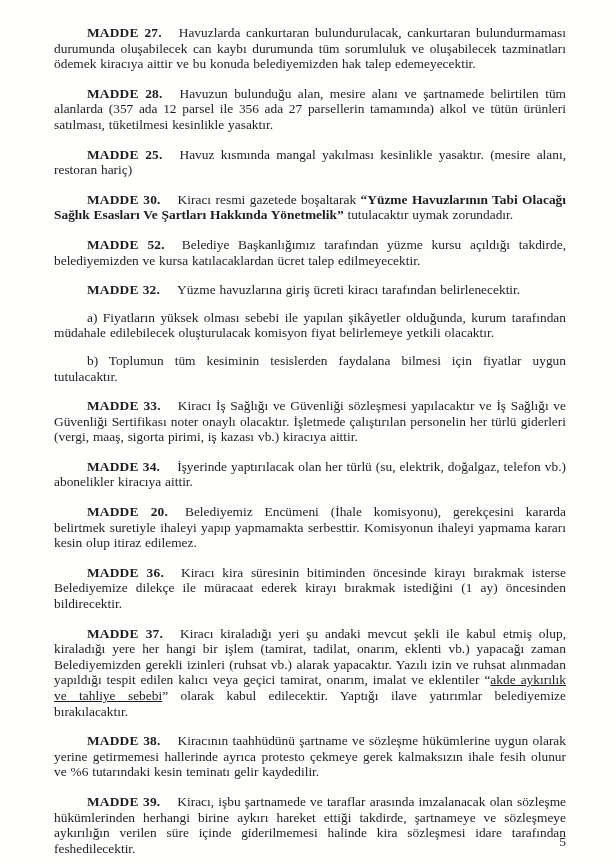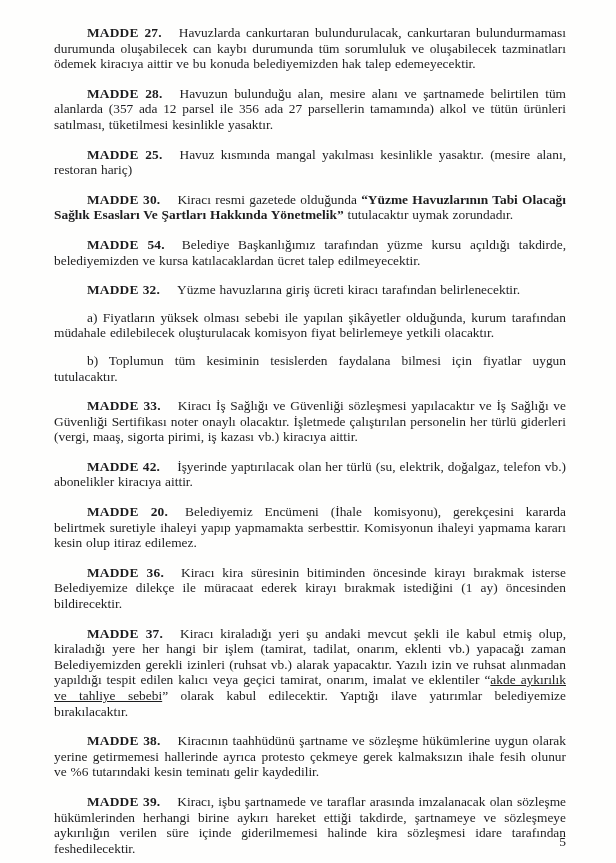--- a/index.html
+++ b/index.html
@@ -52,27 +52,27 @@
   }
 </style>
 </head>
 <body>
 
 <div class="page">
   <div>
       <p class="para"><span class="madde-label">MADDE 27.</span><span class="tab"></span><span>Havuzlarda cankurtaran bulundurulacak, cankurtaran bulundurmaması durumunda oluşabilecek can kaybı durumunda tüm sorumluluk ve oluşabilecek tazminatları ödemek kiracıya aittir ve bu konuda belediyemizden hak talep edemeyecektir.</span></p>
       <p class="para"><span class="madde-label">MADDE 28.</span><span class="tab"></span><span>Havuzun bulunduğu alan, mesire alanı ve şartnamede belirtilen tüm alanlarda (357 ada 12 parsel ile 356 ada 27 parsellerin tamamında) alkol ve tütün ürünleri satılması, tüketilmesi kesinlikle yasaktır.</span></p>
       <p class="para"><span class="madde-label">MADDE 25.</span><span class="tab"></span><span>Havuz kısmında mangal yakılması kesinlikle yasaktır. (mesire alanı, restoran hariç)</span></p>
-      <p class="para"><span class="madde-label">MADDE 30.</span><span class="tab"></span><span>Kiracı resmi gazetede olduğunda </span><span class="bold">“Yüzme Havuzlarının Tabi Olacağı Sağlık Esasları Ve Şartları Hakkında Yönetmelik”</span><span> tutulacaktır uymak zorundadır.</span></p>
-      <p class="para"><span class="madde-label">MADDE 54.</span><span class="tab"></span><span>Belediye Başkanlığımız tarafından yüzme kursu açıldığı takdirde, belediyemizden ve kursa katılacaklardan ücret talep edilmeyecektir.</span></p>
+      <p class="para"><span class="madde-label">MADDE 30.</span><span class="tab"></span><span>Kiracı resmi gazetede boşaltarak </span><span class="bold">“Yüzme Havuzlarının Tabi Olacağı Sağlık Esasları Ve Şartları Hakkında Yönetmelik”</span><span> tutulacaktır uymak zorundadır.</span></p>
+      <p class="para"><span class="madde-label">MADDE 52.</span><span class="tab"></span><span>Belediye Başkanlığımız tarafından yüzme kursu açıldığı takdirde, belediyemizden ve kursa katılacaklardan ücret talep edilmeyecektir.</span></p>
       <p class="para"><span class="madde-label">MADDE 32.</span><span class="tab"></span><span>Yüzme havuzlarına giriş ücreti kiracı tarafından belirlenecektir.</span></p>
       <p class="para sub"><span>a) Fiyatların yüksek olması sebebi ile yapılan şikâyetler olduğunda, kurum tarafından müdahale edilebilecek oluşturulacak komisyon fiyat belirlemeye yetkili olacaktır.</span></p>
       <p class="para sub"><span>b) Toplumun tüm kesiminin tesislerden faydalana bilmesi için fiyatlar uygun tutulacaktır.</span></p>
       <p class="para"><span class="madde-label">MADDE 33.</span><span class="tab"></span><span>Kiracı İş Sağlığı ve Güvenliği sözleşmesi yapılacaktır ve İş Sağlığı ve Güvenliği Sertifikası noter onaylı olacaktır. İşletmede çalıştırılan personelin her türlü giderleri (vergi, maaş, sigorta pirimi, iş kazası vb.) kiracıya aittir.</span></p>
-      <p class="para"><span class="madde-label">MADDE 42.</span><span class="tab"></span><span>İşyerinde yaptırılacak olan her türlü (su, elektrik, doğalgaz, telefon vb.) abonelikler kiracıya aittir.</span></p>
+      <p class="para"><span class="madde-label">MADDE 34.</span><span class="tab"></span><span>İşyerinde yaptırılacak olan her türlü (su, elektrik, doğalgaz, telefon vb.) abonelikler kiracıya aittir.</span></p>
       <p class="para"><span class="madde-label">MADDE 20.</span><span class="tab"></span><span>Belediyemiz Encümeni (İhale komisyonu), gerekçesini kararda belirtmek suretiyle ihaleyi yapıp yapmamakta serbesttir. Komisyonun ihaleyi yapmama kararı kesin olup itiraz edilemez.</span></p>
       <p class="para"><span class="madde-label">MADDE 36.</span><span class="tab"></span><span>Kiracı kira süresinin bitiminden öncesinde kirayı bırakmak isterse Belediyemize dilekçe ile müracaat ederek kirayı bırakmak istediğini (1 ay) öncesinden bildirecektir.</span></p>
       <p class="para"><span class="madde-label">MADDE 37.</span><span class="tab"></span><span>Kiracı kiraladığı yeri şu andaki mevcut şekli ile kabul etmiş olup, kiraladığı yere her hangi bir işlem (tamirat, tadilat, onarım, eklenti vb.) yapacağı zaman Belediyemizden gerekli izinleri (ruhsat vb.) alarak yapacaktır. Yazılı izin ve ruhsat alınmadan yapıldığı tespit edilen kalıcı veya geçici tamirat, onarım, imalat ve eklentiler </span><span>“</span><span class="underline">akde aykırılık ve tahliye sebebi</span><span>”</span><span> olarak kabul edilecektir. Yaptığı ilave yatırımlar belediyemize bırakılacaktır.</span></p>
       <p class="para"><span class="madde-label">MADDE 38.</span><span class="tab"></span><span>Kiracının taahhüdünü şartname ve sözleşme hükümlerine uygun olarak yerine getirmemesi hallerinde ayrıca protesto çekmeye gerek kalmaksızın ihale fesih olunur ve %6 tutarındaki kesin teminatı gelir kaydedilir.</span></p>
       <p class="para"><span class="madde-label">MADDE 39.</span><span class="tab"></span><span>Kiracı, işbu şartnamede ve taraflar arasında imzalanacak olan sözleşme hükümlerinden herhangi birine aykırı hareket ettiği takdirde, şartnameye ve sözleşmeye aykırılığın verilen süre içinde giderilmemesi halinde kira sözleşmesi idare tarafından feshedilecektir.</span></p>
       <p class="para"><span class="madde-label">MADDE 40.</span><span class="tab"></span><span>Belediyemiz tarafından herhangi bir proje veya yatırım gerçekleştirileceği, (tekrar yapım işi, satış, tahliye, trampa, bakım, onarım, imar plan tadilatı, sondaj vb. işler) olduğu zaman veya belediyenin ihtiyacı olduğunda, kiracı kiraladığı taşınmazı yapılacak tebligata müteakip 15 (onbeş) günlük süre zarfında hiçbir hak ve hukuk talep etmeksizin boşaltarak, tam ve eksiksiz olarak belediyemize teslim eder. Yatırmış olduğu teminat ilgiliye geri ödenir.</span></p>
     </div>
   <div class="page-number">5</div>
 </div>
 

